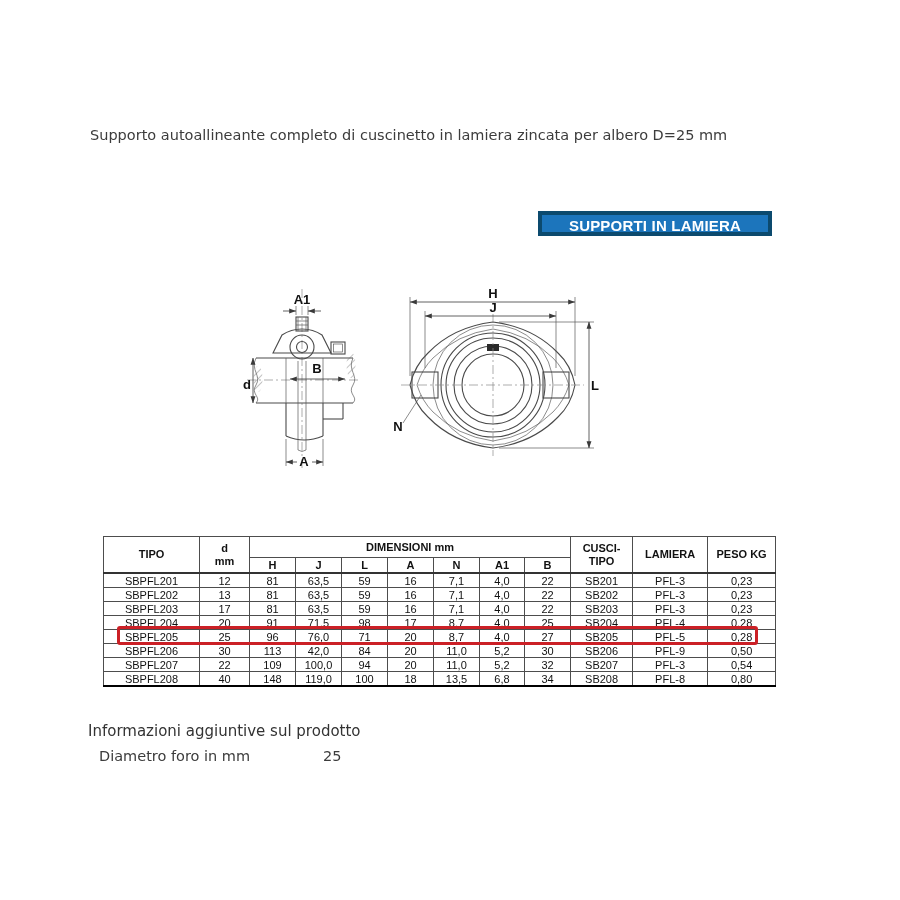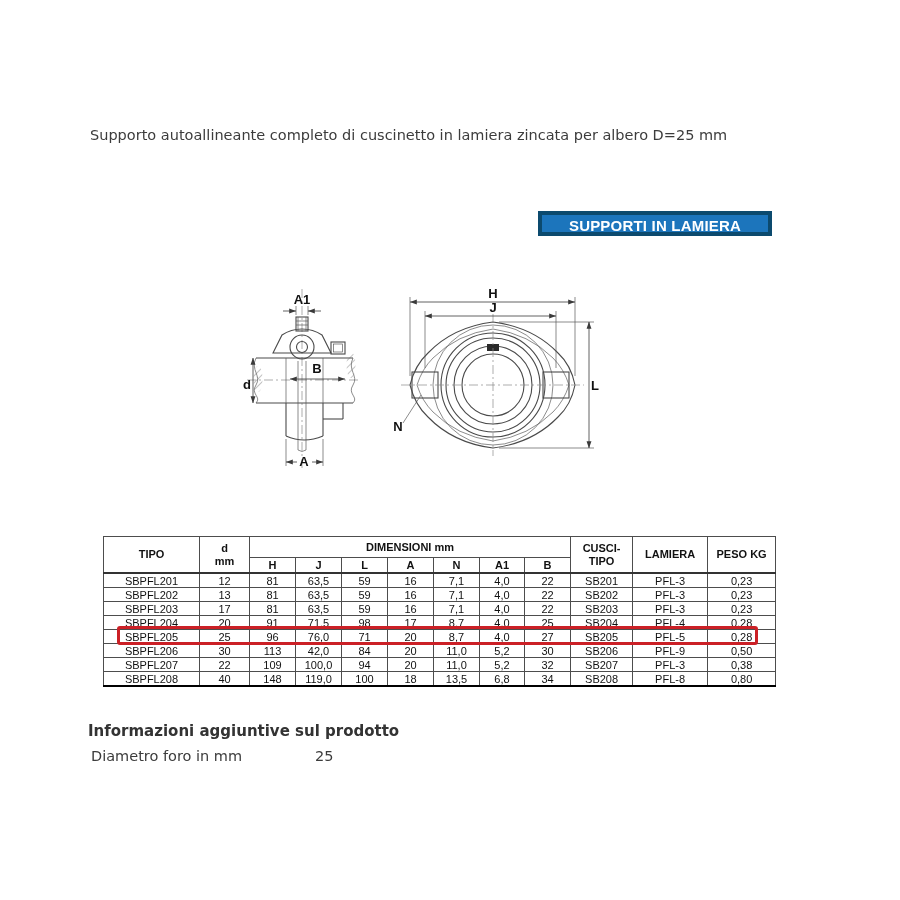--- a/index.html
+++ b/index.html
@@ -41,24 +41,24 @@
   table.dims thead th[rowspan] { border-bottom:2px solid #333; }
   table.dims tbody td { height:13px; font-weight:normal; }
   table.dims { border-bottom:2px solid #000000; }
 
   .highlight-box {
     position:absolute; box-sizing:border-box;
     border:3px solid #cb2026; border-radius:3px; pointer-events:none;
   }
   .info-heading {
     position:absolute; left:88px; top:722px;
-    font-family:"DejaVu Sans", sans-serif; font-weight:bold; font-size:15px; color:#333333;
+    font-family:"DejaVu Sans", sans-serif; font-weight:normal; font-size:15px; color:#333333;
   }
   .info-row {
-    position:absolute; left:91px; top:748px; display:flex;
+    position:absolute; left:99px; top:748px; display:flex;
     font-family:"DejaVu Sans", sans-serif; font-size:14.5px; color:#3c3c3c;
   }
   .info-label { width:224px; }
 </style>
 </head>
 <body>
 
 <div class="title">Supporto autoallineante completo di cuscinetto in lamiera zincata per albero D=25 mm</div>
 
 <div class="banner">SUPPORTI IN LAMIERA SBPFL</div>
@@ -300,21 +300,21 @@
           <td>22</td>
           <td>109</td>
           <td>100,0</td>
           <td>94</td>
           <td>20</td>
           <td>11,0</td>
           <td>5,2</td>
           <td>32</td>
           <td>SB207</td>
           <td>PFL-3</td>
-          <td>0,38</td>
+          <td>0,54</td>
         </tr>
         <tr>
           <td>SBPFL208</td>
           <td>40</td>
           <td>148</td>
           <td>119,0</td>
           <td>100</td>
           <td>18</td>
           <td>13,5</td>
           <td>6,8</td>

